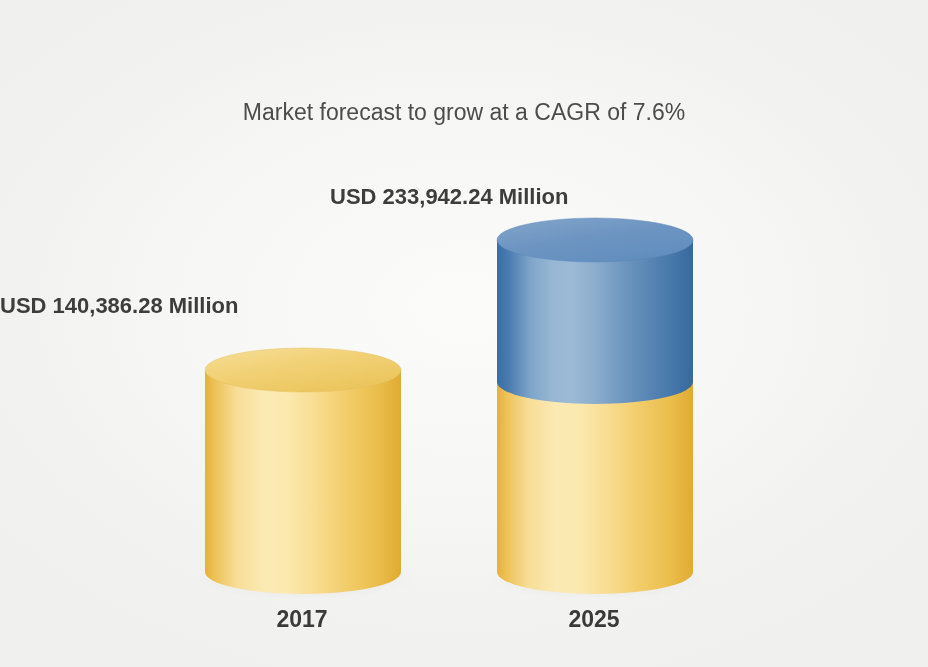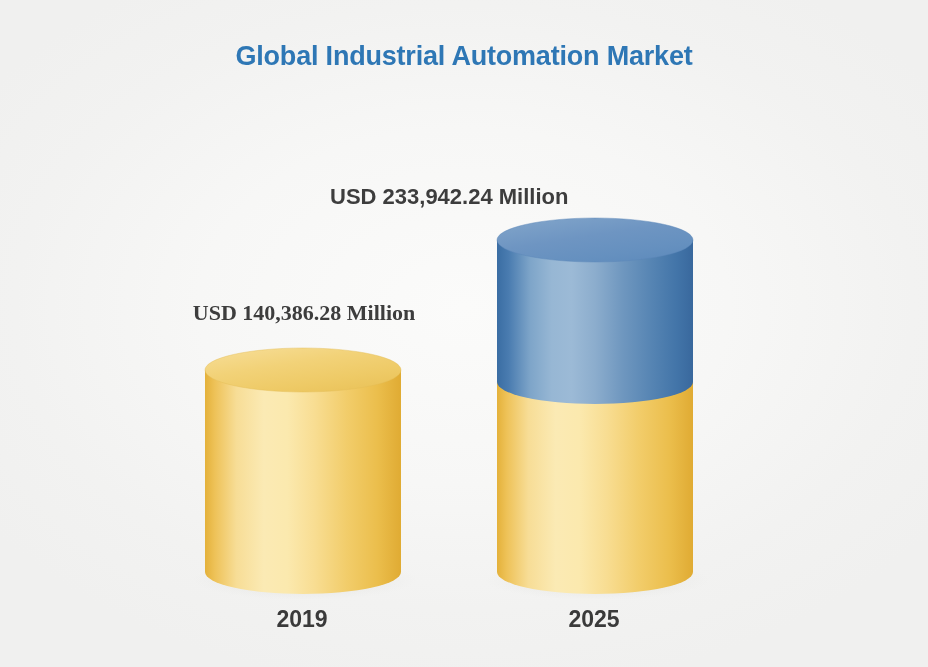--- a/index.html
+++ b/index.html
@@ -66,24 +66,23 @@
   .value-label {
     position: absolute;
     font-size: 22px;
     font-weight: bold;
     color: #3d3d3d;
     white-space: nowrap;
     text-align: center;
   }
   .value-label.v2021 {
     left: 0;
-    top: 300px;
+    top: 293px;
     width: 608px;
-    text-align: center;
-    font-family: Liberation Serif, serif;
+    text-align: left;
   }
   .value-label.v2028 {
     left: 330px;
     top: 184px;
     width: 928px;
     text-align: left;
   }
 
   
   .cat-label {
@@ -96,22 +95,22 @@
     white-space: nowrap;
   }
   .cat-label.c2021 { left: 202px; width: 200px; }
   .cat-label.c2028 { left: 494px; width: 200px; }
 </style>
 </head>
 <body>
 
 <div id="canvas">
 
-  <div class="chart-title">Global Industrial Automation Market</div>
-
+
+  <div class="chart-subtitle">Market forecast to grow at a CAGR of 7.6%</div>
 
   <div class="plot">
 
     <svg class="cyl-svg" style="left:185px; top:330px; width:236px; height:290px;" viewBox="0 0 236 290">
       <defs>
         <linearGradient id="yellowBody2021" x1="0" y1="0" x2="1" y2="0">
           <stop offset="0%" stop-color="#e4b13a"></stop>
           <stop offset="5%" stop-color="#eec258"></stop>
           <stop offset="16%" stop-color="#f7dd96"></stop>
           <stop offset="30%" stop-color="#fbeab4"></stop>
@@ -188,18 +187,18 @@
       <path d="M 20,40 L 20,182 A 98,22 0 0 0 216,182 L 216,40 Z" fill="url(#blueBody2028)"></path>
 
       <ellipse cx="118" cy="40" rx="98" ry="22" fill="url(#blueTop2028)"></ellipse>
       <ellipse cx="118" cy="40" rx="98" ry="22" fill="none" stroke="#5a86b8" stroke-opacity="0.55" stroke-width="0.8"></ellipse>
     </svg>
 
     <div class="value-label v2021">USD 140,386.28 Million</div>
 
     <div class="value-label v2028">USD 233,942.24 Million</div>
 
-    <div class="cat-label c2021">2019</div>
+    <div class="cat-label c2021">2017</div>
 
     <div class="cat-label c2028">2025</div>
 
   </div>
 </div>
 
 </body></html>

